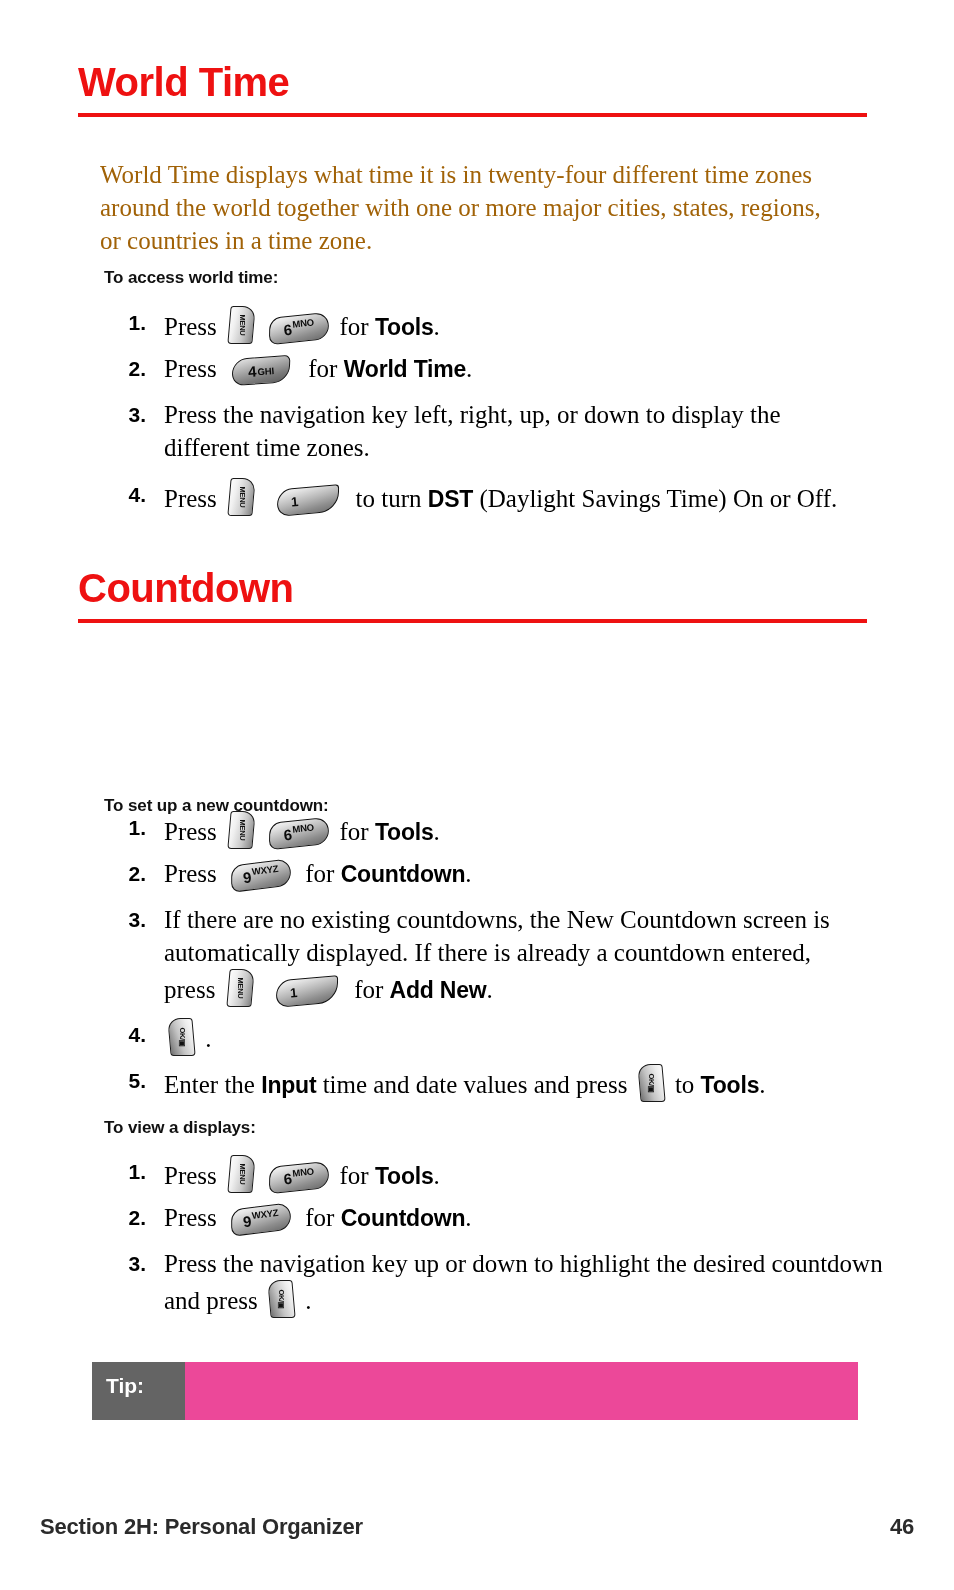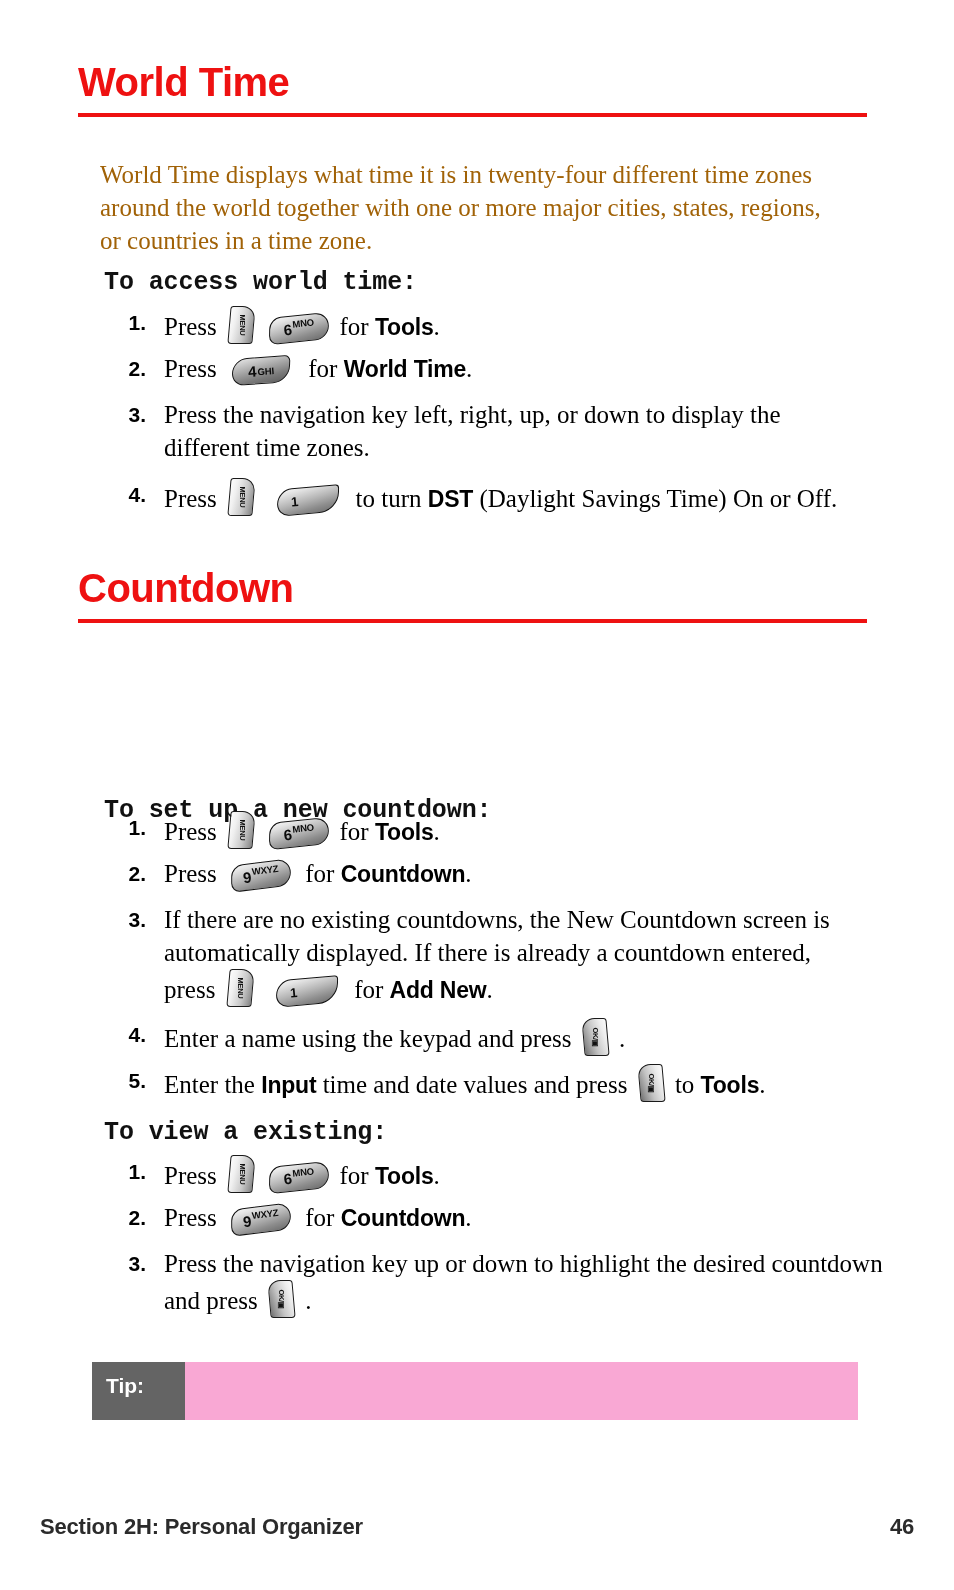--- a/index.html
+++ b/index.html
@@ -45,23 +45,23 @@
   
   .para {
     font-size: 25px;
     line-height: 33px;
     margin: 0;
     color: #a16207;
   }
 
   
   .subhead {
-    font-family: Liberation Mono, monospace;
-    font-weight: bold;
-    font-size: 25px;
+    font-family: Liberation Sans, sans-serif;
+    font-weight: bold;
+    font-size: 17px;
     letter-spacing: -0.1px;
     color: #111;
   }
   .step {
     position: relative;
     padding-left: 60px;
     font-size: 25px;
     line-height: 33px;
     margin-top: 13px;
   }
@@ -209,21 +209,21 @@
     border-radius: 15px 4px 20px 13px;
     transform: rotate(-5deg) skewX(-6deg);
   }
   .k-1 .lbl  { transform: rotate(-5deg); justify-content: flex-start; padding-left: 14px; box-sizing: border-box; }
 
   
   .tip {
     display: flex;
     width: 766px;
     min-height: 58px;
-    background: #f9a8d4;
+    background: #ec4899;
   }
   .tip-label {
     width: 93px;
     background: #646464;
     color: #ffffff;
     font-family: "Liberation Sans Narrow", "Liberation Sans", sans-serif;
     font-weight: bold;
     font-size: 21px;
     padding: 12px 0 0 14px;
     box-sizing: border-box;
@@ -389,21 +389,20 @@
           </span>
       </span>
       <span style="margin-left:6px;">for</span>
       <b>Add New</b><span>.</span>
     </div>
   </div>
 
   <div class="blk" style="left:104px; top:1018px; width:760px;">
     <div class="step" style="margin-top:0;">
       <span class="num">4.</span>
-      <span>Enter a name using the keypad and press</span>
       <span class="key key-ok">
         <span class="body"></span><span class="lbl">OK/▣</span>
       </span>
       <span>.</span>
     </div>
   </div>
 
   <div class="blk" style="left:104px; top:1064px; width:780px;">
     <div class="step" style="margin-top:0;">
       <span class="num">5.</span>
@@ -411,21 +410,21 @@
       <b>Input</b>
       <span>time and date values and press</span>
       <span class="key key-ok">
         <span class="body"></span><span class="lbl">OK/▣</span>
       </span>
       <span>to</span>
       <b>Tools</b><span>.</span>
     </div>
   </div>
 
-  <div class="blk subhead" style="left:104px; top:1118px;">To view a existing:</div>
+  <div class="blk subhead" style="left:104px; top:1118px;">To view a displays:</div>
 
   <div class="blk" style="left:104px; top:1155px; width:760px;">
     <div class="step" style="margin-top:0;">
       <span class="num">1.</span>
       <span>Press</span>
       <span class="key key-menu">
         <span class="body"></span><span class="lbl">MENU</span>
       </span>
       <span class="key key-num k-6">
         <span class="body"></span>

